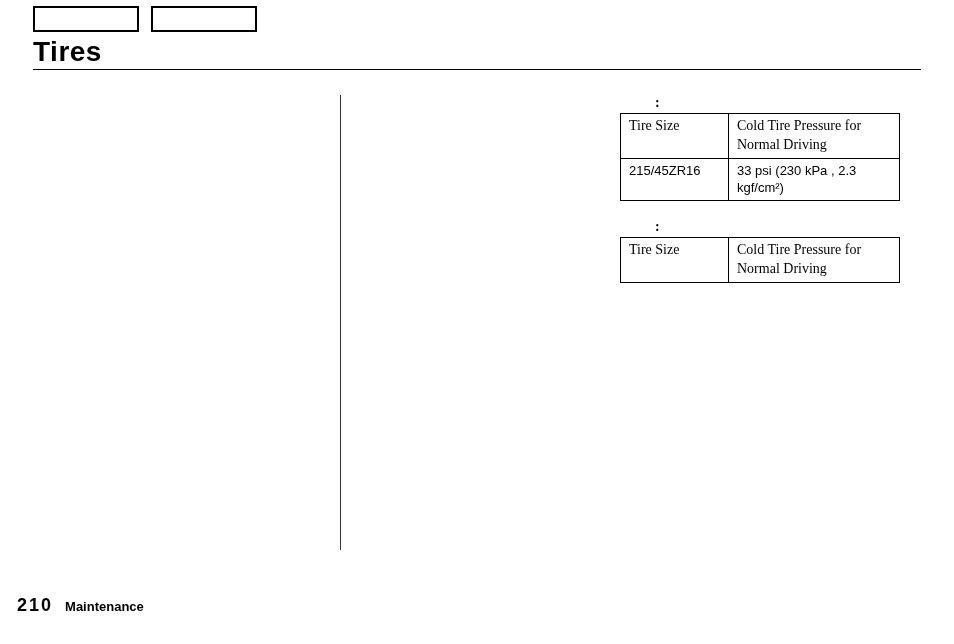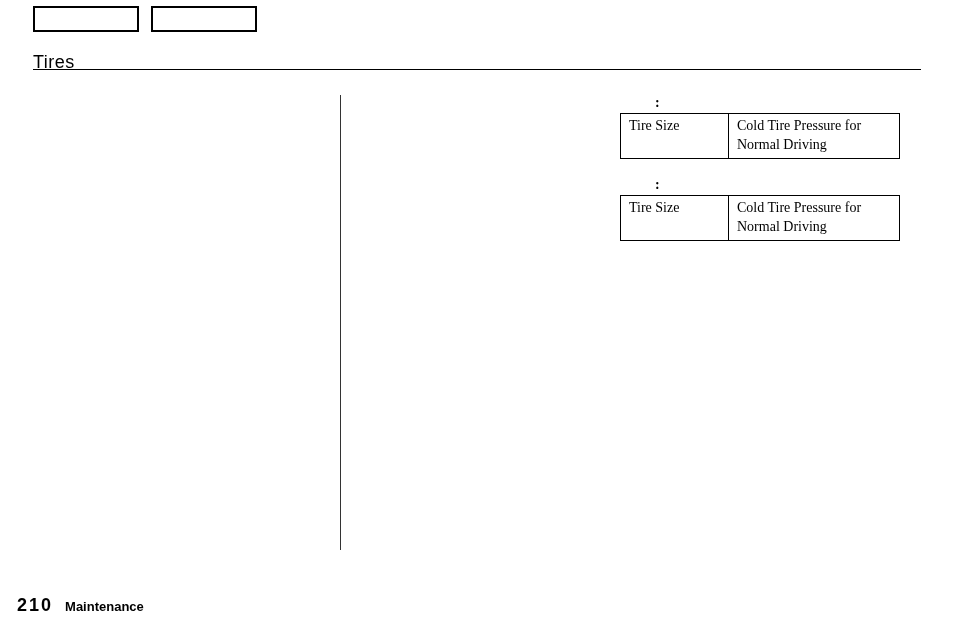--- a/index.html
+++ b/index.html
@@ -18,24 +18,24 @@
     display: flex;
     gap: 12px;
   }
   .top-box {
     width: 106px;
     height: 26px;
     border: 2px solid #000;
   }
   .page-title {
     position: absolute;
-    top: 52px;
+    top: 36px;
     left: 33px;
-    font-size: 18px;
-    font-weight: normal;
+    font-size: 28px;
+    font-weight: bold;
     letter-spacing: 0.5px;
   }
   .title-rule {
     position: absolute;
     top: 69px;
     left: 33px;
     width: 888px;
     height: 0;
     border-top: 1px solid #000;
   }
@@ -111,20 +111,24 @@
 
 <div class="tables-wrap">
 
   <div class="table-label">:</div>
   <table class="spec">
     <tbody>
         <tr>
       <td class="th col-size">Tire Size</td>
       <td class="th">Cold Tire Pressure for Normal Driving</td>
     </tr>
+    <tr>
+      <td class="col-size">215/45ZR16</td>
+      <td>33 psi (230 kPa , 2.3 kgf/cm²)</td>
+    </tr>
   </tbody>
     </table>
 
   <div class="table-label">:</div>
   <table class="spec">
     <tbody>
         <tr>
       <td class="th col-size">Tire Size</td>
       <td class="th">Cold Tire Pressure for Normal Driving</td>
     </tr>

